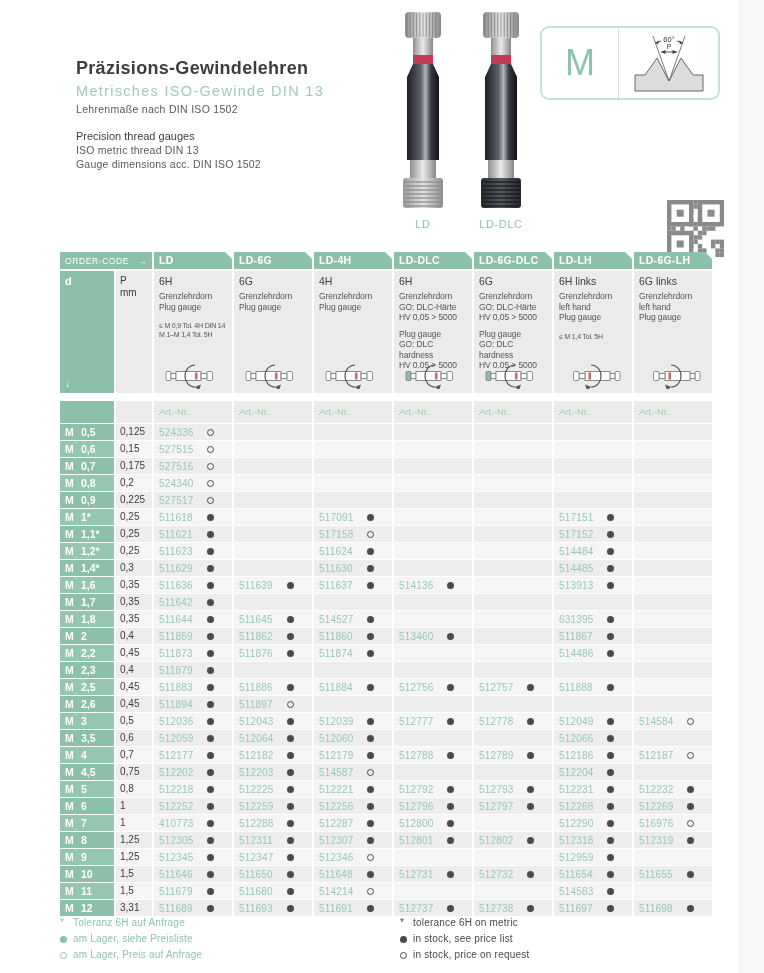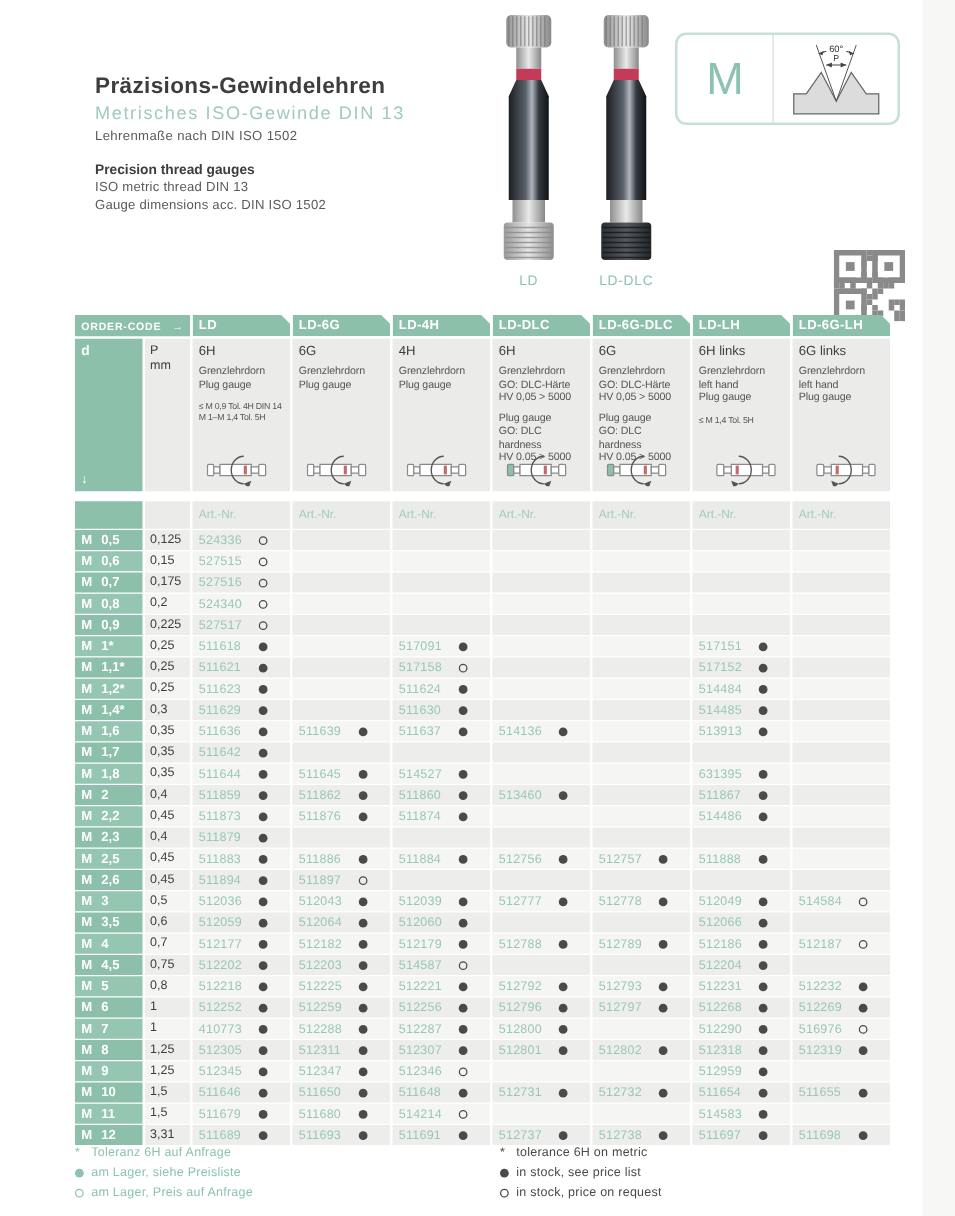--- a/index.html
+++ b/index.html
@@ -11,21 +11,21 @@
   .abs{position:absolute}
   
   #page-edge{right:0;top:0;width:26px;height:973px;background:#f7f7f6}
 
   
   #header{left:76px;top:58px}
   .title{font-size:18px;font-weight:bold;color:#3d3d3d;letter-spacing:.3px}
   .subtitle{font-size:14.5px;color:#9fcabc;letter-spacing:1.3px;margin-top:4px}
   .note-de{font-size:10.5px;color:#5a5a5a;margin-top:4px;letter-spacing:.3px}
   .en-block{margin-top:15px}
-  .title-en{font-size:11px;font-weight:bold;color:#3d3d3d}
+  .title-en{font-size:11px;font-weight:normal;color:#3d3d3d}
   .line-en{font-size:10.5px;color:#5a5a5a;margin-top:2px;letter-spacing:.2px}
 
   
   #products{left:392px;top:10px;display:flex;gap:16px}
   .gauge{width:62px;text-align:center}
   .gauge-label{font-size:11px;color:#8cc3ae;margin-top:4px;letter-spacing:.6px}
 
   
   #badge{left:540px;top:26px;width:180px;height:74px;border:2px solid #c6e0d5;
     border-radius:9px;background:#fff;display:flex;box-sizing:border-box}
@@ -38,21 +38,21 @@
 
   
   #table{left:60px;top:252px;width:658px}
   .row{display:flex}
   .gap{margin-right:2px}
   .w-d{width:54px;box-sizing:border-box}
   .w-p{width:36px;box-sizing:border-box}
   .w-c{width:78px;box-sizing:border-box}
 
   .order-bar{width:92px;height:17px;background:#8cc0ab;color:#fff;display:flex;
-    justify-content:space-between;align-items:center;font-size:8.5px;font-weight:bold;
+    justify-content:space-between;align-items:center;font-size:8.5px;font-weight:normal;
     letter-spacing:.6px;padding:0 5px;box-sizing:border-box}
   .col-bar{height:17px;background:#8cc0ab;color:#fff;font-size:10.5px;font-weight:bold;
     line-height:17px;padding-left:5px;letter-spacing:.3px;
     clip-path:polygon(0 0,calc(100% - 7px) 0,100% 7px,100% 100%,0 100%)}
 
   .head-row{margin-top:2px;height:122px}
   .d-head{background:#8cc0ab;color:#fff;display:flex;flex-direction:column;
     justify-content:space-between;padding:4px 5px;font-size:11px;font-weight:bold}
   .d-head .down{font-size:10px}
   .p-head{background:#ebece9;color:#3d3d3d;font-size:10px;line-height:12px;padding:4px 4px}

